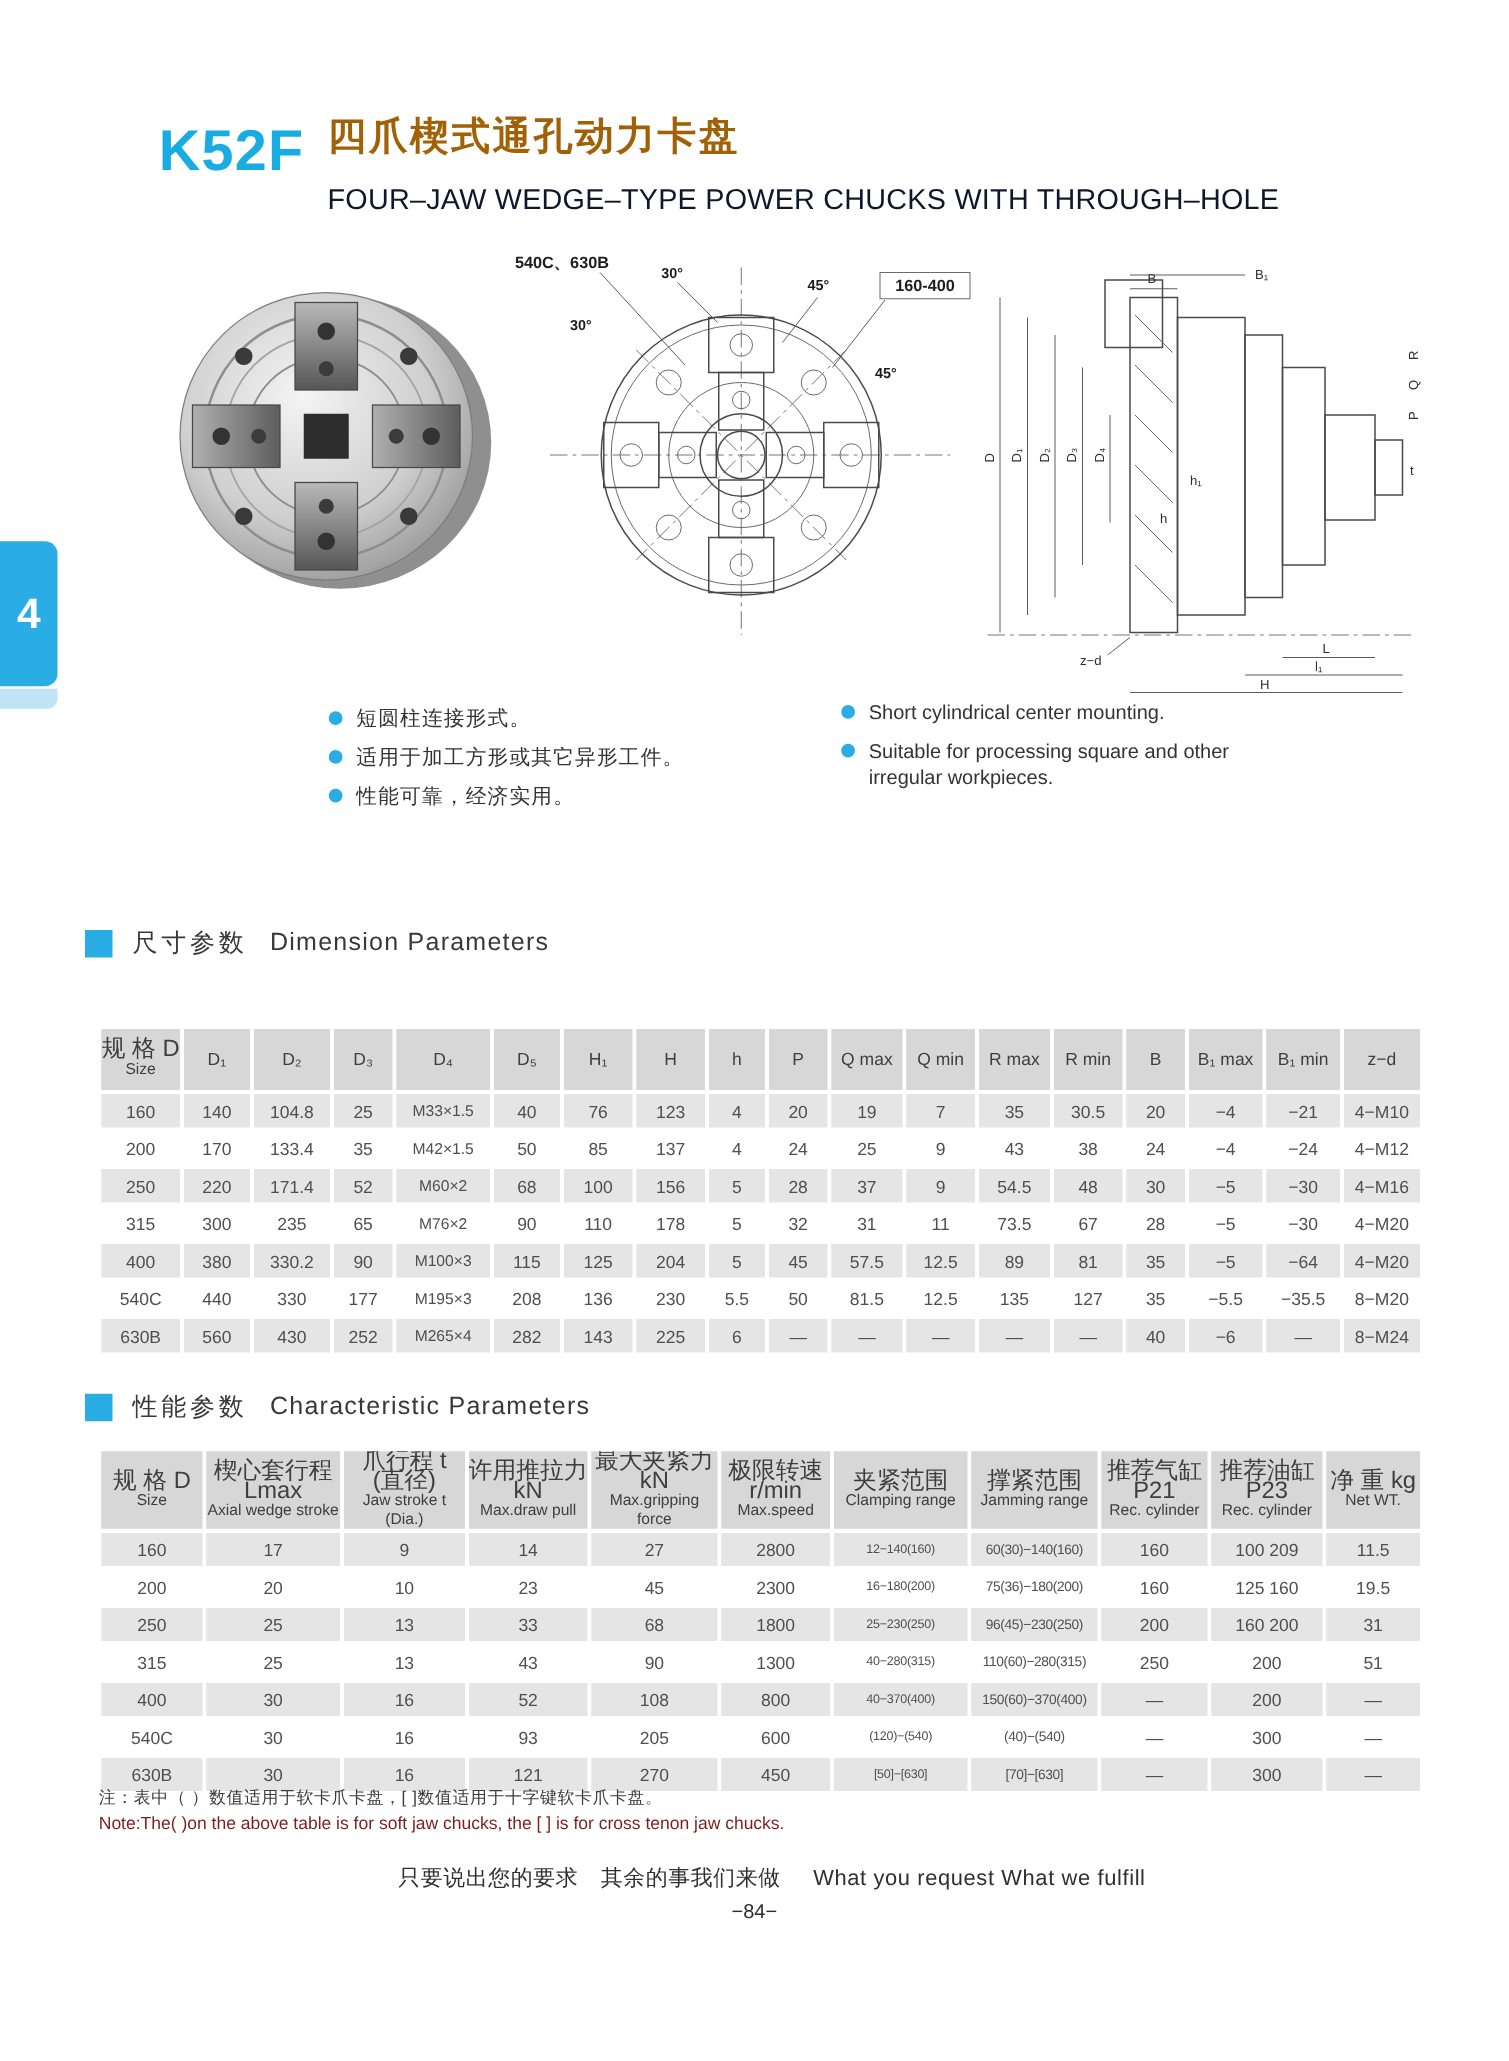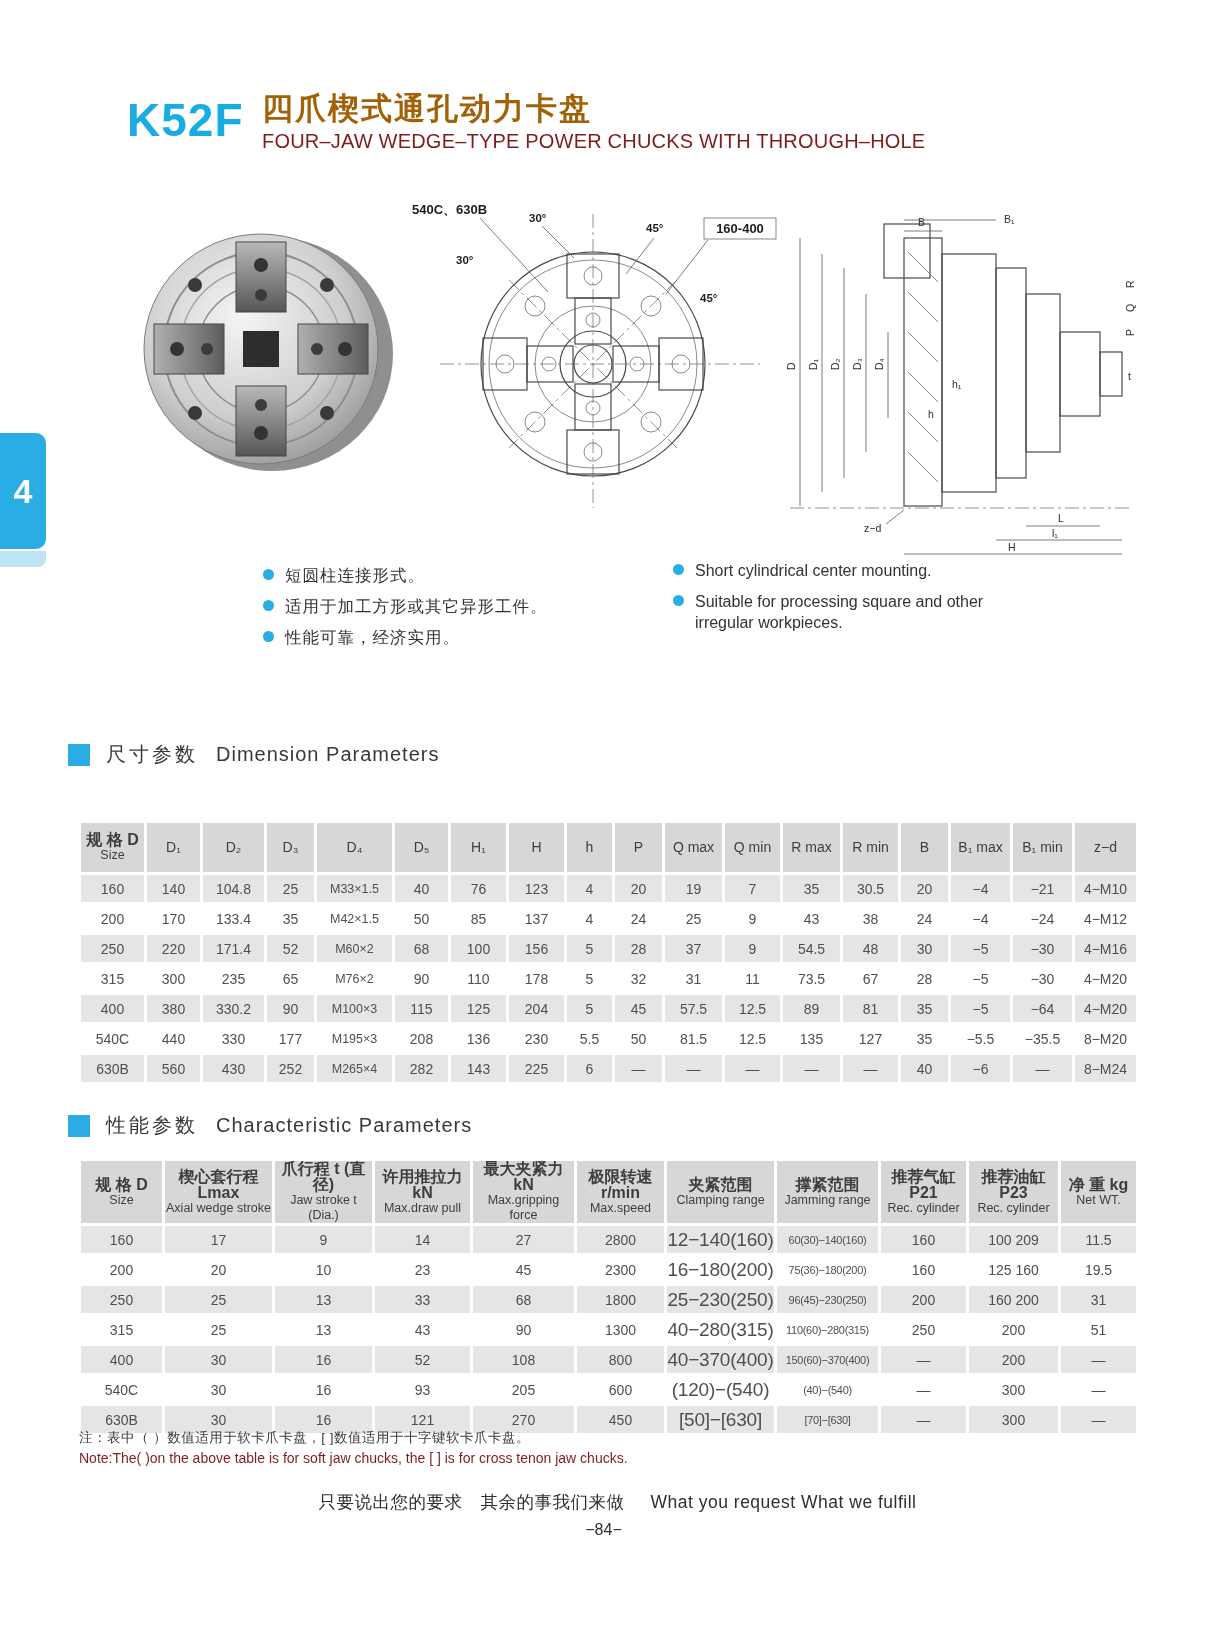--- a/index.html
+++ b/index.html
@@ -8,21 +8,21 @@
     width:1207px; height:1649px; position:relative; overflow:hidden;
     font-family:"Liberation Sans","DejaVu Sans",sans-serif; color:#4a4a4a;
   }
   .abs { position:absolute; }
 
   
   .model { font-size:46px; font-weight:bold; color:#1badе3; }
   .model, .t-cn, .t-en { color:#1badE3; }
   .model { color:#19ace3; letter-spacing:1px; }
   .t-cn  { font-size:31px; font-weight:bold; color:#a16207; letter-spacing:2px; }
-  .t-en  { font-size:20px; color:#7f1d1d; letter-spacing:0.2px; margin-top:0; }
+  .t-en  { font-size:23px; color:#0f172a; letter-spacing:0.2px; margin-top:16px; }
 
   
   .side-tab {
     left:0; top:433px; width:46px; height:116px; background:#29ade4;
     border-radius:0 10px 10px 0; display:flex; align-items:center; justify-content:center;
     color:#fff; font-size:34px; font-weight:bold;
   }
   .side-tab-sub { left:0; top:551px; width:46px; height:16px; background:#bfe4f6; border-radius:0 0 8px 0; }
 
   
@@ -39,23 +39,23 @@
 
   
   table { border-collapse:collapse; table-layout:fixed; }
   th,td { border:3px solid #ffffff; text-align:center; vertical-align:middle; overflow:hidden; }
   thead th { background:#d7d7d7; font-weight:normal; color:#3e3e3e; }
   #dim-table thead th { height:52px; font-size:14px; line-height:17px; }
   #char-table thead th { height:58px; }
   tbody td { height:30px; font-size:14px; color:#4f4f4f; background:#ffffff; }
   tr.shade td { background:#e5e5e5; }
   #dim-table tbody td:nth-child(5) { font-size:12.5px; }
-  #char-table tbody td:nth-child(7) { font-size:19px; letter-spacing:-0.2px; }
+  #char-table tbody td:nth-child(7) { font-size:10px; letter-spacing:-0.2px; }
   #char-table tbody td:nth-child(8) { font-size:11px; letter-spacing:-0.3px; }
-  .h-cn { font-size:16px; line-height:16px;font-weight:bold; }
+  .h-cn { font-size:19px; line-height:16px; }
   .h-en { font-size:12.5px; line-height:15px; }
 
   
   .note-cn { font-size:13.5px; color:#3c3c3c; letter-spacing:0.5px; }
   .note-en { font-size:14px; color:#7f1d1d; margin-top:3px; }
   .slogan { width:1207px; text-align:center; font-size:17.5px; color:#2f2f2f; letter-spacing:0.5px;padding-left:28px; }
   .slogan .sp { display:inline-block; width:26px; }
   .pageno { width:1207px; text-align:center; font-size:16px; color:#2f2f2f; }
 
   

